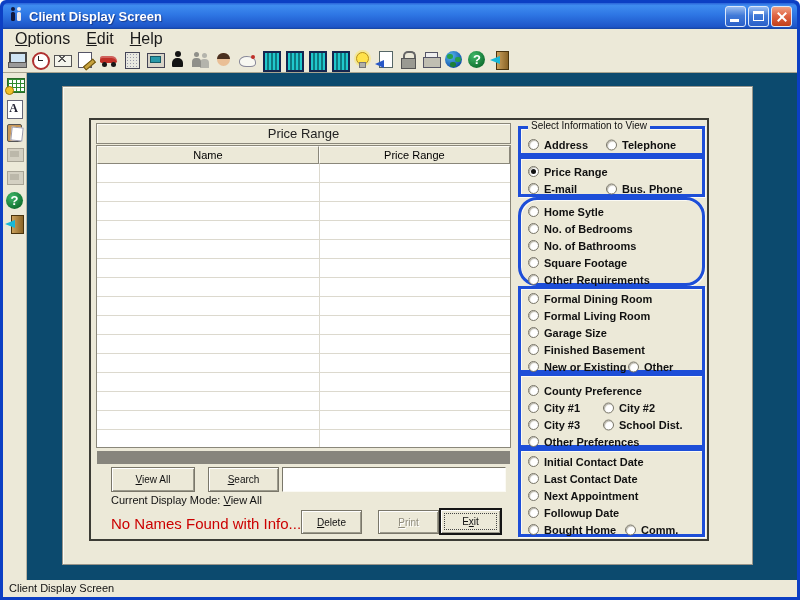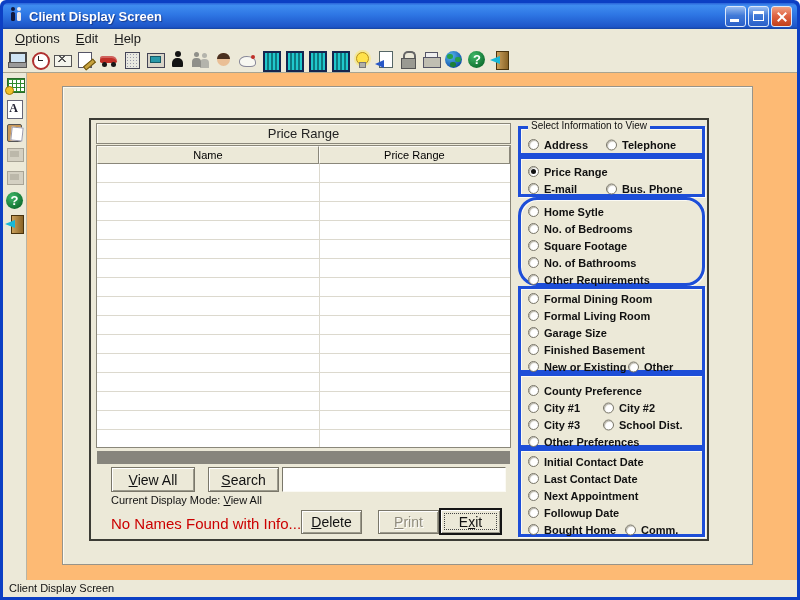--- a/index.html
+++ b/index.html
@@ -13,43 +13,43 @@
   .winbtns { display:flex; gap:2px; }
   .wbtn { width:21px; height:21px; border:1px solid #dce8fa; border-radius:3px; position:relative; }
   .wbtn.min,.wbtn.max { background:linear-gradient(180deg,#9abdf0,#417ad8 45%,#2a5fc8); }
   .wbtn.close { background:linear-gradient(180deg,#f0a284,#e06444 45%,#c24018); }
   .g-min { position:absolute; left:4px; bottom:4px; width:9px; height:3px; background:#fff; }
   .g-max { position:absolute; left:4px; top:4px; width:11px; height:10px; border:1px solid #fff; border-top:3px solid #fff; }
   .g-x::before,.g-x::after { content:''; position:absolute; left:9px; top:4px; width:2px; height:12px; background:#fff; }
   .g-x::before { transform:rotate(45deg); } .g-x::after { transform:rotate(-45deg); }
 
   
-  .menubar { position:absolute; left:3px; top:29px; width:794px; height:19px; background:#ECE9D8; display:flex; align-items:center; padding-left:4px; font-size:13px; color:#1a1a1a; }
+  .menubar { position:absolute; left:3px; top:29px; width:794px; height:19px; background:#ECE9D8; display:flex; align-items:center; padding-left:4px; font-size:16px; color:#1a1a1a; }
   .mitem { padding:2px 8px; }
   .u { text-decoration:underline; }
   .toolbar { position:absolute; left:3px; top:48px; width:794px; height:25px; background:#ECE9D8; border-bottom:1px solid #a8a490; display:flex; align-items:center; gap:3px; padding-left:4px; }
 
   
-  .content { position:absolute; left:3px; top:73px; width:794px; height:507px; background:#fdba74; }
+  .content { position:absolute; left:3px; top:73px; width:794px; height:507px; background:#0c4a6e; }
   .sidestrip { position:absolute; left:0; top:0; width:24px; height:507px; background:#ECE9D8; border-right:1px solid #b8b4a4; display:flex; flex-direction:column; align-items:center; gap:3px; padding-top:3px; }
 
   .mainpanel { position:absolute; left:59px; top:13px; width:691px; height:479px; background:#ECE9D8; border:1px solid #97948a; box-shadow:inset 1px 1px 0 #fbfaf2; }
   .innerpanel { position:absolute; left:26px; top:31px; width:620px; height:423px; border:2px solid #3c3c35; }
 
   .tabletitle { position:absolute; left:5px; top:3px; width:415px; height:21px; border:1px solid #8a877a; box-shadow:inset 1px 1px 0 #fbfaf4; font-size:13px; color:#222; text-align:center; line-height:20px; }
   .table { position:absolute; left:5px; top:25px; width:415px; height:303px; border:1px solid #8a877a; background:#fff; }
   .thead { display:flex; height:18px; }
   .th { height:18px; line-height:16px; font-size:11px; text-align:center; background:#ECE9D8; border:1px solid; border-color:#fbfaf4 #8a877a #8a877a #fbfaf4; }
   .th:first-child { width:53.7%; } .th:last-child { width:46.3%; }
   .tbody { position:absolute; left:0; top:18px; right:0; bottom:0; background-image:repeating-linear-gradient(180deg,transparent 0 18px,#DCD9CE 18px 19px); }
   .tbody::before { content:''; position:absolute; left:53.7%; top:0; bottom:0; width:1px; background:#DCD9CE; }
   .hscroll { position:absolute; left:6px; top:331px; width:413px; height:13px; background:#87857d; }
 
   button { font-family:"Liberation Sans",sans-serif; }
-  .btn3d { position:absolute; background:#ECE9D8; border:1px solid #7a776a; box-shadow:inset 1px 1px 0 #ffffff, inset -1px -1px 0 #9c9a8c; font-size:14px; color:#111; }
+  .btn3d { position:absolute; background:#ECE9D8; border:1px solid #7a776a; box-shadow:inset 1px 1px 0 #ffffff, inset -1px -1px 0 #9c9a8c; font-size:10px; color:#111; }
   .btn-viewall { left:20px; top:347px; width:84px; height:25px; }
   .btn-search  { left:117px; top:347px; width:71px; height:25px; }
   .searchbox { position:absolute; left:191px; top:347px; width:224px; height:25px; background:#fff; border:1px solid #7a776a; border-color:#7a776a #fbfaf4 #fbfaf4 #7a776a; font-size:11px; padding:0 4px; }
   .modeline { position:absolute; left:20px; top:374px; font-size:11px; color:#111; white-space:pre; }
   .warnline { position:absolute; left:20px; top:395px; font-size:15px; color:#CC0000; }
   .btn-delete { left:210px; top:390px; width:61px; height:24px; }
   .btn-print  { left:287px; top:390px; width:61px; height:24px; color:#8f8b7c; text-shadow:1px 1px 0 #fff; }
   .btn-exit   { left:348px; top:388px; width:63px; height:27px; border:2px solid #151515; position:absolute; }
   .btn-exit::after { content:''; position:absolute; inset:3px; border:1px dotted #444; }
 
@@ -255,27 +255,27 @@
               </div>
               <div class="irow">
                 <label class="ritem">
                   <span class="radio"></span>
                   <span class="rlabel">No. of Bedrooms</span>
                 </label>
               </div>
               <div class="irow">
                 <label class="ritem">
                   <span class="radio"></span>
+                  <span class="rlabel">No. of Bathrooms</span>
+                </label>
+              </div>
+              <div class="irow">
+                <label class="ritem">
+                  <span class="radio"></span>
                   <span class="rlabel">Square Footage</span>
-                </label>
-              </div>
-              <div class="irow">
-                <label class="ritem">
-                  <span class="radio"></span>
-                  <span class="rlabel">No. of Bathrooms</span>
                 </label>
               </div>
               <div class="irow">
                 <label class="ritem">
                   <span class="radio"></span>
                   <span class="rlabel">Other Requirements</span>
                 </label>
               </div>
             </div>
             <div class="igroup g3">

